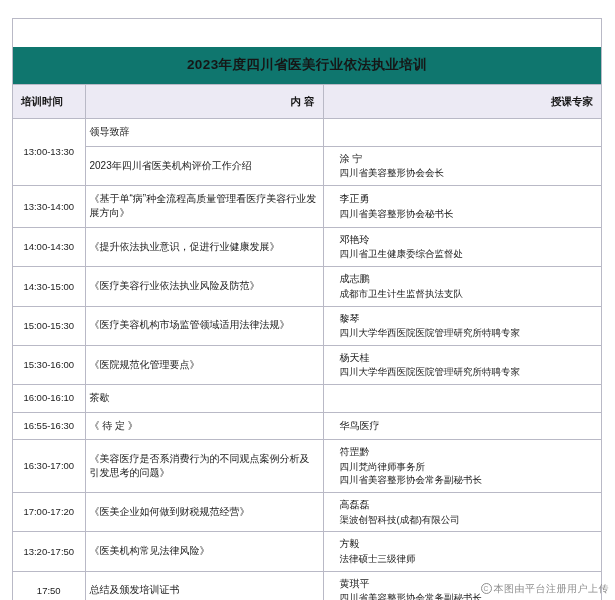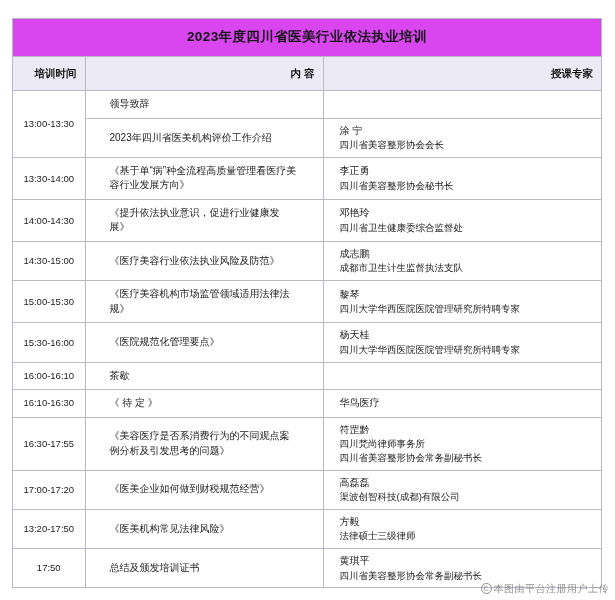--- a/index.html
+++ b/index.html
@@ -18,59 +18,60 @@
   .sheet {
     position: absolute;
     left: 12px;
     top: 18px;
     width: 590px;
     border: 1px solid #b9b9c6;
     border-bottom: none;
     box-sizing: border-box;
   }
   .title-row {
-    background: #d946ef;
+    background: #0f766e;
     border-bottom: 1px solid #b9b9c6;
     text-align: center;
     font-size: 13.5px;
     font-weight: bold;
     color: #161616;
     padding: 9px 4px 10px 4px;
     letter-spacing: 0.4px;
+    margin-top: 28px;
   }
   table {
     width: 100%;
     border-collapse: collapse;
     table-layout: fixed;
   }
   col.c-time { width: 72px; }
   col.c-content { width: 238px; }
   col.c-expert { width: 278px; }
 
   th, td {
     border-right: 1px solid #b9b9c6;
     border-bottom: 1px solid #b9b9c6;
     vertical-align: middle;
     font-size: 10px;
     line-height: 1.45;
-    padding: 6px 24px;
+    padding: 6px 4px;
     box-sizing: border-box;
     word-break: break-all;
   }
   th:last-child, td:last-child { border-right: none; }
 
   thead th {
     background: #eceaf4;
     font-weight: bold;
     text-align: right;
     font-size: 10.5px;
     color: #161616;
     padding: 9px 8px;
   }
-  th.th-time { text-align: right; }
+  th.th-time { text-align: left; }
 
   td.time {
     text-align: center;
     font-size: 9.5px;
     color: #222;
     padding: 4px 2px;
   }
   td.content { color: #1a1a1a; }
   td.expert { padding: 5px 16px; }
 
@@ -177,28 +178,28 @@
             <span class="ex-name">杨天桂</span>
             <span class="ex-role">四川大学华西医院医院管理研究所特聘专家</span>
           </td>
         </tr>
         <tr>
           <td class="time" rowspan="1">16:00-16:10</td>
           <td class="content">茶歇</td>
           <td class="expert"></td>
         </tr>
         <tr>
-          <td class="time" rowspan="1">16:10-16:30</td>
+          <td class="time" rowspan="1">16:55-16:30</td>
           <td class="content">《 待 定 》</td>
           <td class="expert">
             <span class="ex-name">华鸟医疗</span>
           </td>
         </tr>
         <tr>
-          <td class="time" rowspan="1">16:30-17:55</td>
+          <td class="time" rowspan="1">16:30-17:00</td>
           <td class="content">《美容医疗是否系消费行为的不同观点案例分析及引发思考的问题》</td>
           <td class="expert">
             <span class="ex-name">符罡黔</span>
             <span class="ex-role">四川梵尚律师事务所</span>
             <span class="ex-role">四川省美容整形协会常务副秘书长</span>
           </td>
         </tr>
         <tr>
           <td class="time" rowspan="1">17:00-17:20</td>
           <td class="content">《医美企业如何做到财税规范经营》</td>

